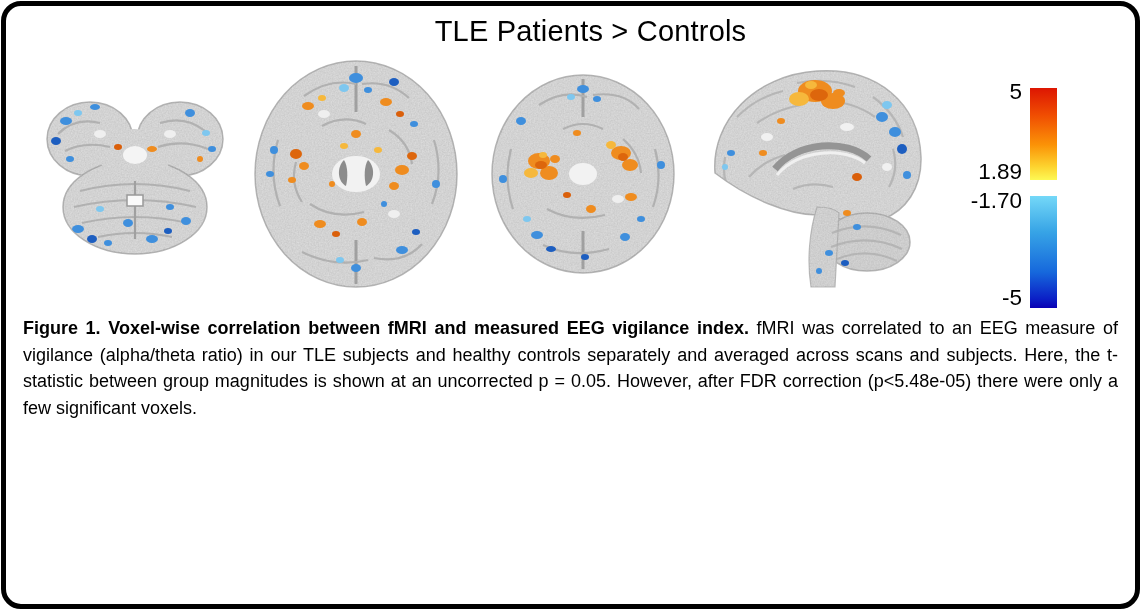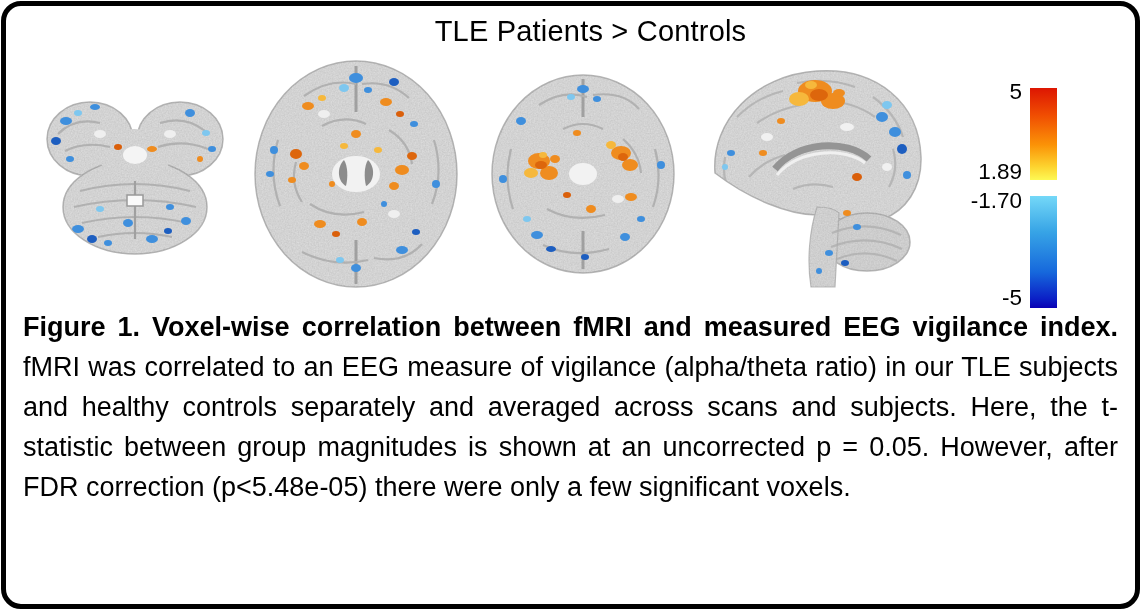--- a/index.html
+++ b/index.html
@@ -46,22 +46,22 @@
   .cb-label {
     position: absolute; right: 35px;
     font-size: 22.5px; white-space: nowrap;
   }
   .cb-label.l-max { top: -9px; }
   .cb-label.l-pos { top: 71px; }
   .cb-label.l-neg { top: 100px; text-align: right; }
   .cb-label.l-min { top: 197px; }
 
   .caption {
-    margin: 8px 17px 0 17px;
-    font-size: 27px;
+    margin: 15px 17px 0 17px;
+    font-size: 18px;
     line-height: 1.48;
     text-align: justify;
   }
   .caption .lead { font-weight: bold; }
 </style>
 </head>
 <body>
 
 <div class="frame">
 

